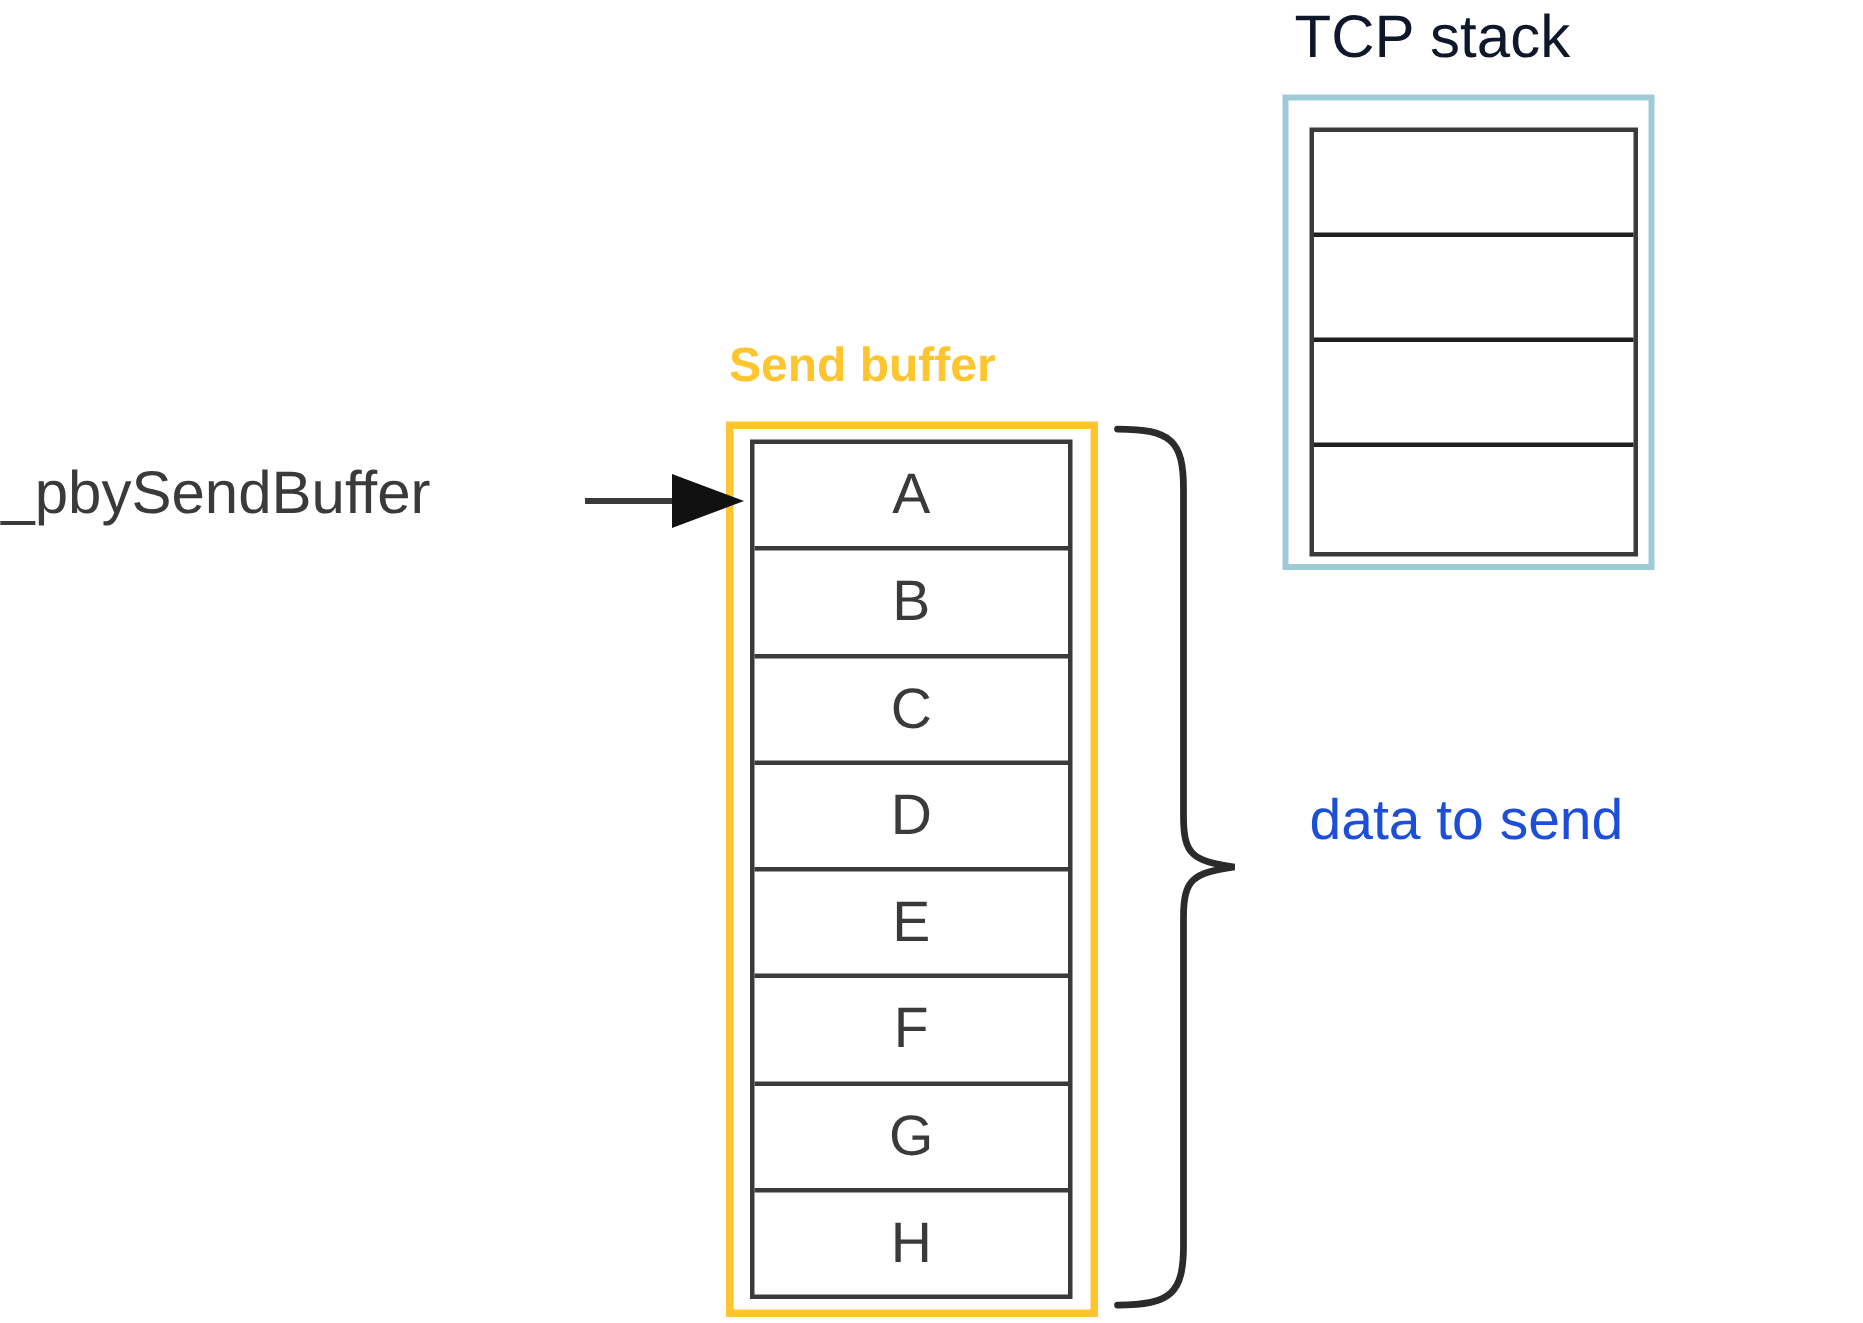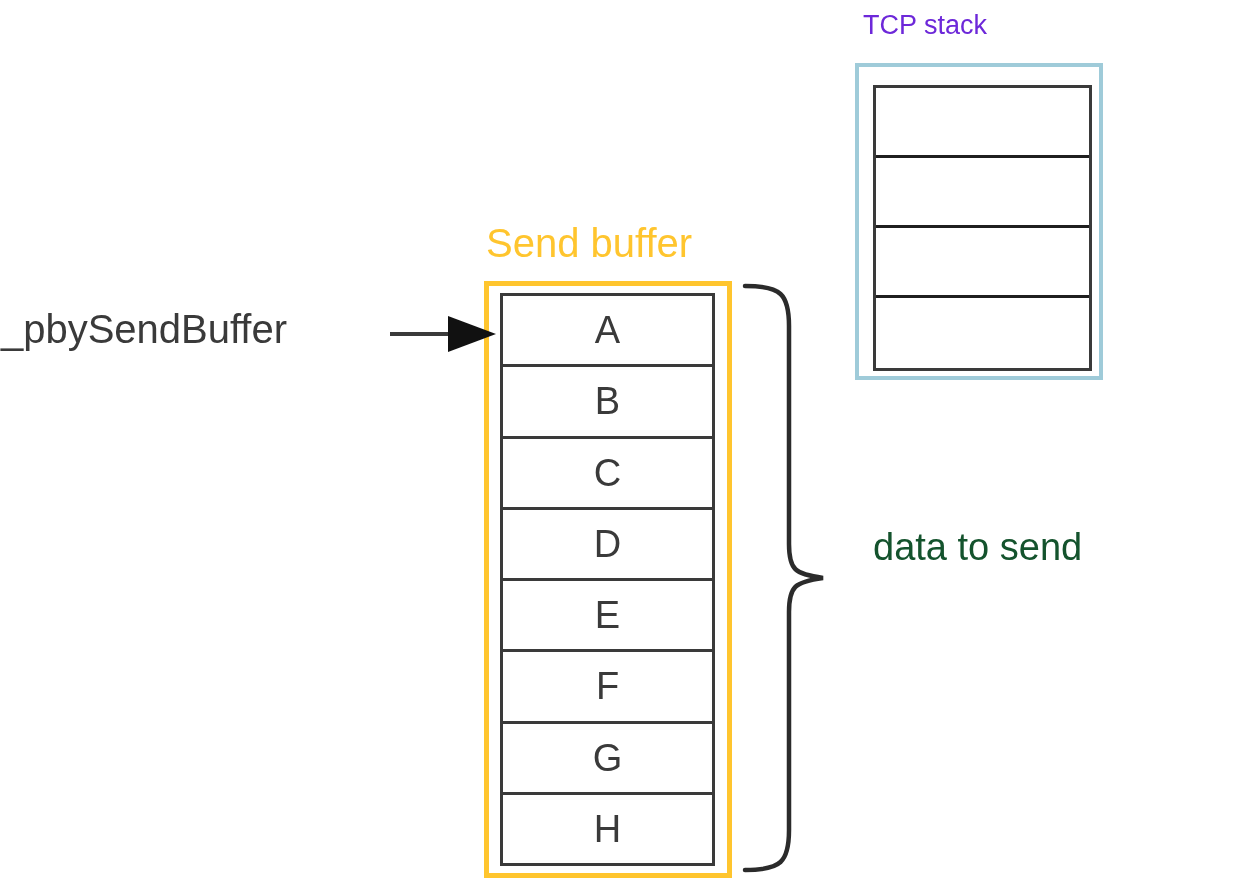--- a/index.html
+++ b/index.html
@@ -23,23 +23,23 @@
     position: absolute;
     left: 855px;
     top: 0px;
     width: 250px;
     height: 382px;
   }
   #tcp-stack-label {
     position: absolute;
     left: 8px;
     top: 2px;
-    font-size: 27px;
+    font-size: 40px;
     line-height: 46px;
-    color: #6d28d9;
+    color: #0f172a;
     white-space: nowrap;
     letter-spacing: 0px;
     text-align: right;
   }
   #tcp-stack-outline {
     position: absolute;
     left: 0px;
     top: 63px;
     width: 248px;
     height: 317px;
@@ -69,24 +69,25 @@
     position: absolute;
     left: 484px;
     top: 220px;
     width: 250px;
     height: 660px;
   }
   #send-buffer-label {
     position: absolute;
     left: 2px;
     top: 0px;
-    font-size: 40px;
+    font-size: 32px;
     line-height: 46px;
     color: #FFC52E;
     white-space: nowrap;
+    font-weight: bold;
   }
   #send-buffer-outline {
     position: absolute;
     left: 0px;
     top: 61px;
     width: 248px;
     height: 597px;
     box-sizing: border-box;
     border: 5px solid #FFC52E;
     background: #ffffff;
@@ -141,21 +142,21 @@
     top: 282px;
     width: 100px;
     height: 592px;
   }
   #annotation {
     position: absolute;
     left: 873px;
     top: 519px;
     font-size: 38px;
     line-height: 56px;
-    color: #14532d;
+    color: #1d4ed8;
     white-space: nowrap;
   }
   .annotation-line { display: block; }
 </style>
 </head>
 <body>
 
 <div id="canvas">
 
   <div id="tcp-stack-group">

